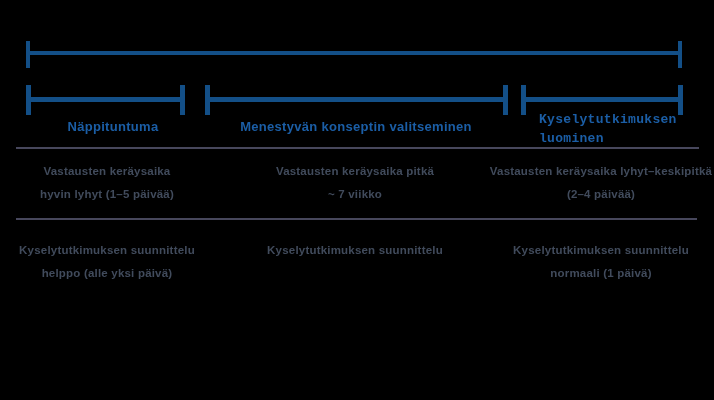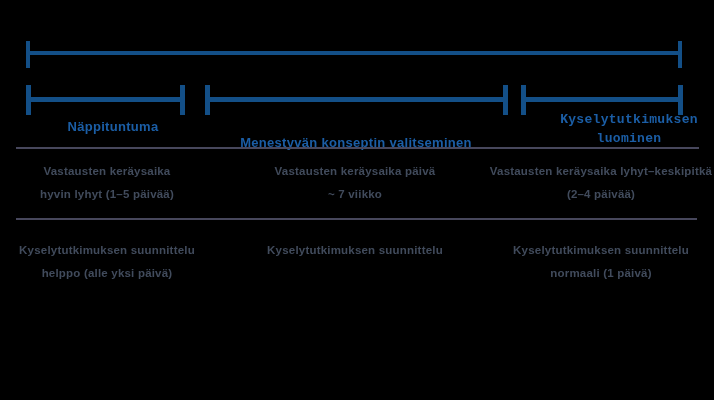--- a/index.html
+++ b/index.html
@@ -45,26 +45,25 @@
   .bracket-p3 { left: 521px; width: 162px; }
 
   
   .phase-label {
     position: absolute;
     transform: translateX(-50%);
     color: #1b5ea6;
     font-size: 13px;
     font-weight: 700;
     letter-spacing: 0.3px;
-    text-align: center;
     line-height: 19px;
     white-space: nowrap;
   }
   .phase-label-1 { left: 113px; top: 117px; }
-  .phase-label-2 { left: 356px; top: 133px; }
+  .phase-label-2 { left: 356px; top: 117px; }
   .phase-label-3 { left: 629px; top: 110px; white-space: normal; width: 180px; font-family: Liberation Mono, monospace; }
 
   
   .divider {
     position: absolute;
     height: 2px;
     background: #47475c;
   }
   .divider-1 { left: 16px; top: 147px; width: 683px; }
   .divider-2 { left: 16px; top: 218px; width: 681px; }
@@ -123,21 +122,21 @@
   <div class="phase-label phase-label-3">Kyselytutkimuksen luominen</div>
 
   <div class="divider divider-1"></div>
   <div class="divider divider-2"></div>
 
   <div class="cell row-1 col-1">
     <p>Vastausten keräysaika</p>
     <p>hyvin lyhyt (1–5 päivää)</p>
   </div>
   <div class="cell row-1 col-2">
-    <p>Vastausten keräysaika päivä</p>
+    <p>Vastausten keräysaika pitkä</p>
     <p>~ 7 viikko</p>
   </div>
   <div class="cell row-1 col-3">
     <p>Vastausten keräysaika lyhyt–keskipitkä</p>
     <p>(2–4 päivää)</p>
   </div>
 
   <div class="cell row-2 col-1">
     <p>Kyselytutkimuksen suunnittelu</p>
     <p>helppo (alle yksi päivä)</p>

